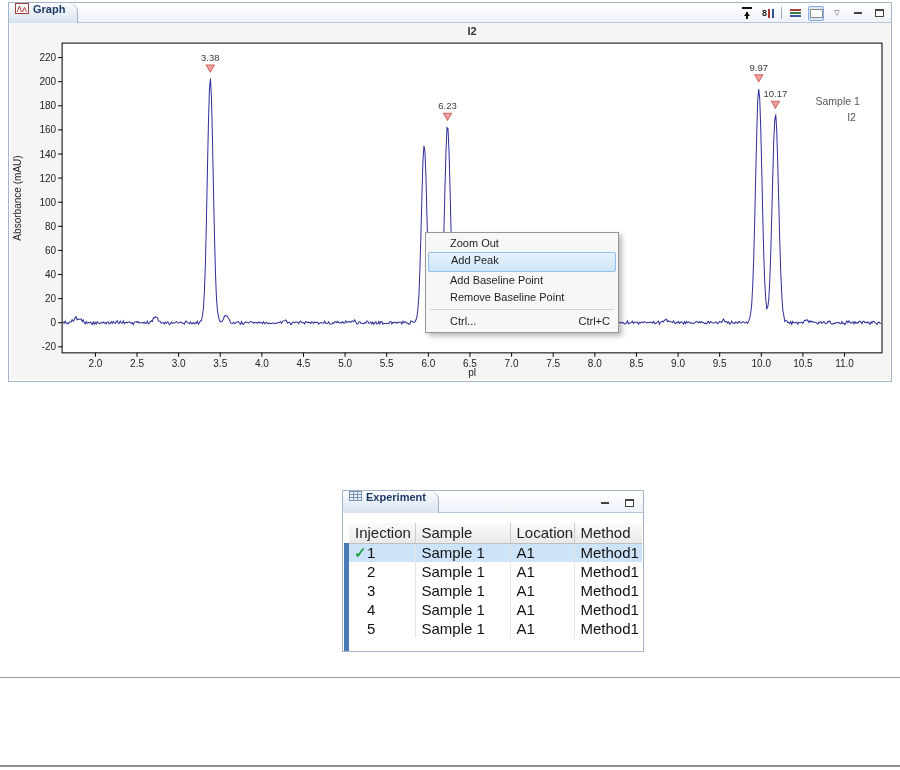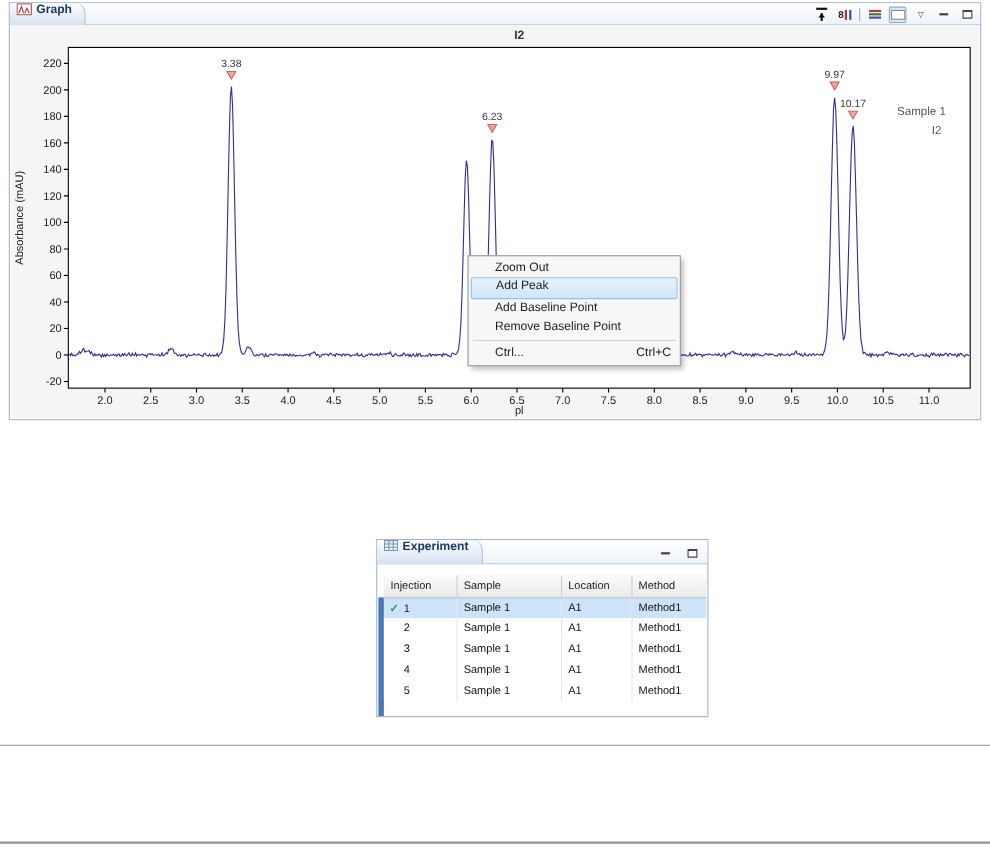--- a/index.html
+++ b/index.html
@@ -55,21 +55,21 @@
                            border-radius:2px; height:20px; line-height:15px; }
   .mi-shortcut { position:absolute; right:6px; }
   .menu-sep { height:1px; background:#d2d2d2; margin:3px 2px; }
 
   
   #exp-panel { left:300px; top:490px; width:302px; height:162px;margin-left:42px; }
   #exp-panel .tabbar { height:22px; }
   #exp-panel .tab { height:22px; }
   .win-controls { position:absolute; right:6px; top:4px; display:flex; gap:8px; align-items:center; }
   .exp-table { position:absolute; left:6px; top:32px; width:293px; border-collapse:collapse;
-               table-layout:fixed; font-size:10px; color:#111; }
+               table-layout:fixed; font-size:15px; color:#111; }
   .exp-table th { height:20px; font-weight:400; text-align:left; padding-left:6px; color:#222;
                   background:linear-gradient(#fbfbfb,#e9e9e9);
                   border-right:1px solid #cccccc; border-bottom:1px solid #bfbfbf; }
   .exp-table th:last-child { border-right:none; }
   .exp-table td { height:19px; padding-left:6px; border-right:1px solid #e6e6e6; background:#fff; }
   .exp-table td:last-child { border-right:none; }
   .exp-table td.inj { padding-left:18px; }
   .exp-table tr.selected td { background:#cde3f9; }
   .check { display:inline-block; width:13px; margin-left:-13px; color:#27a04a; font-weight:bold; }
   .row-strip { position:absolute; left:1px; top:52px; width:5px; height:108px; background:#4a7ab6; }

